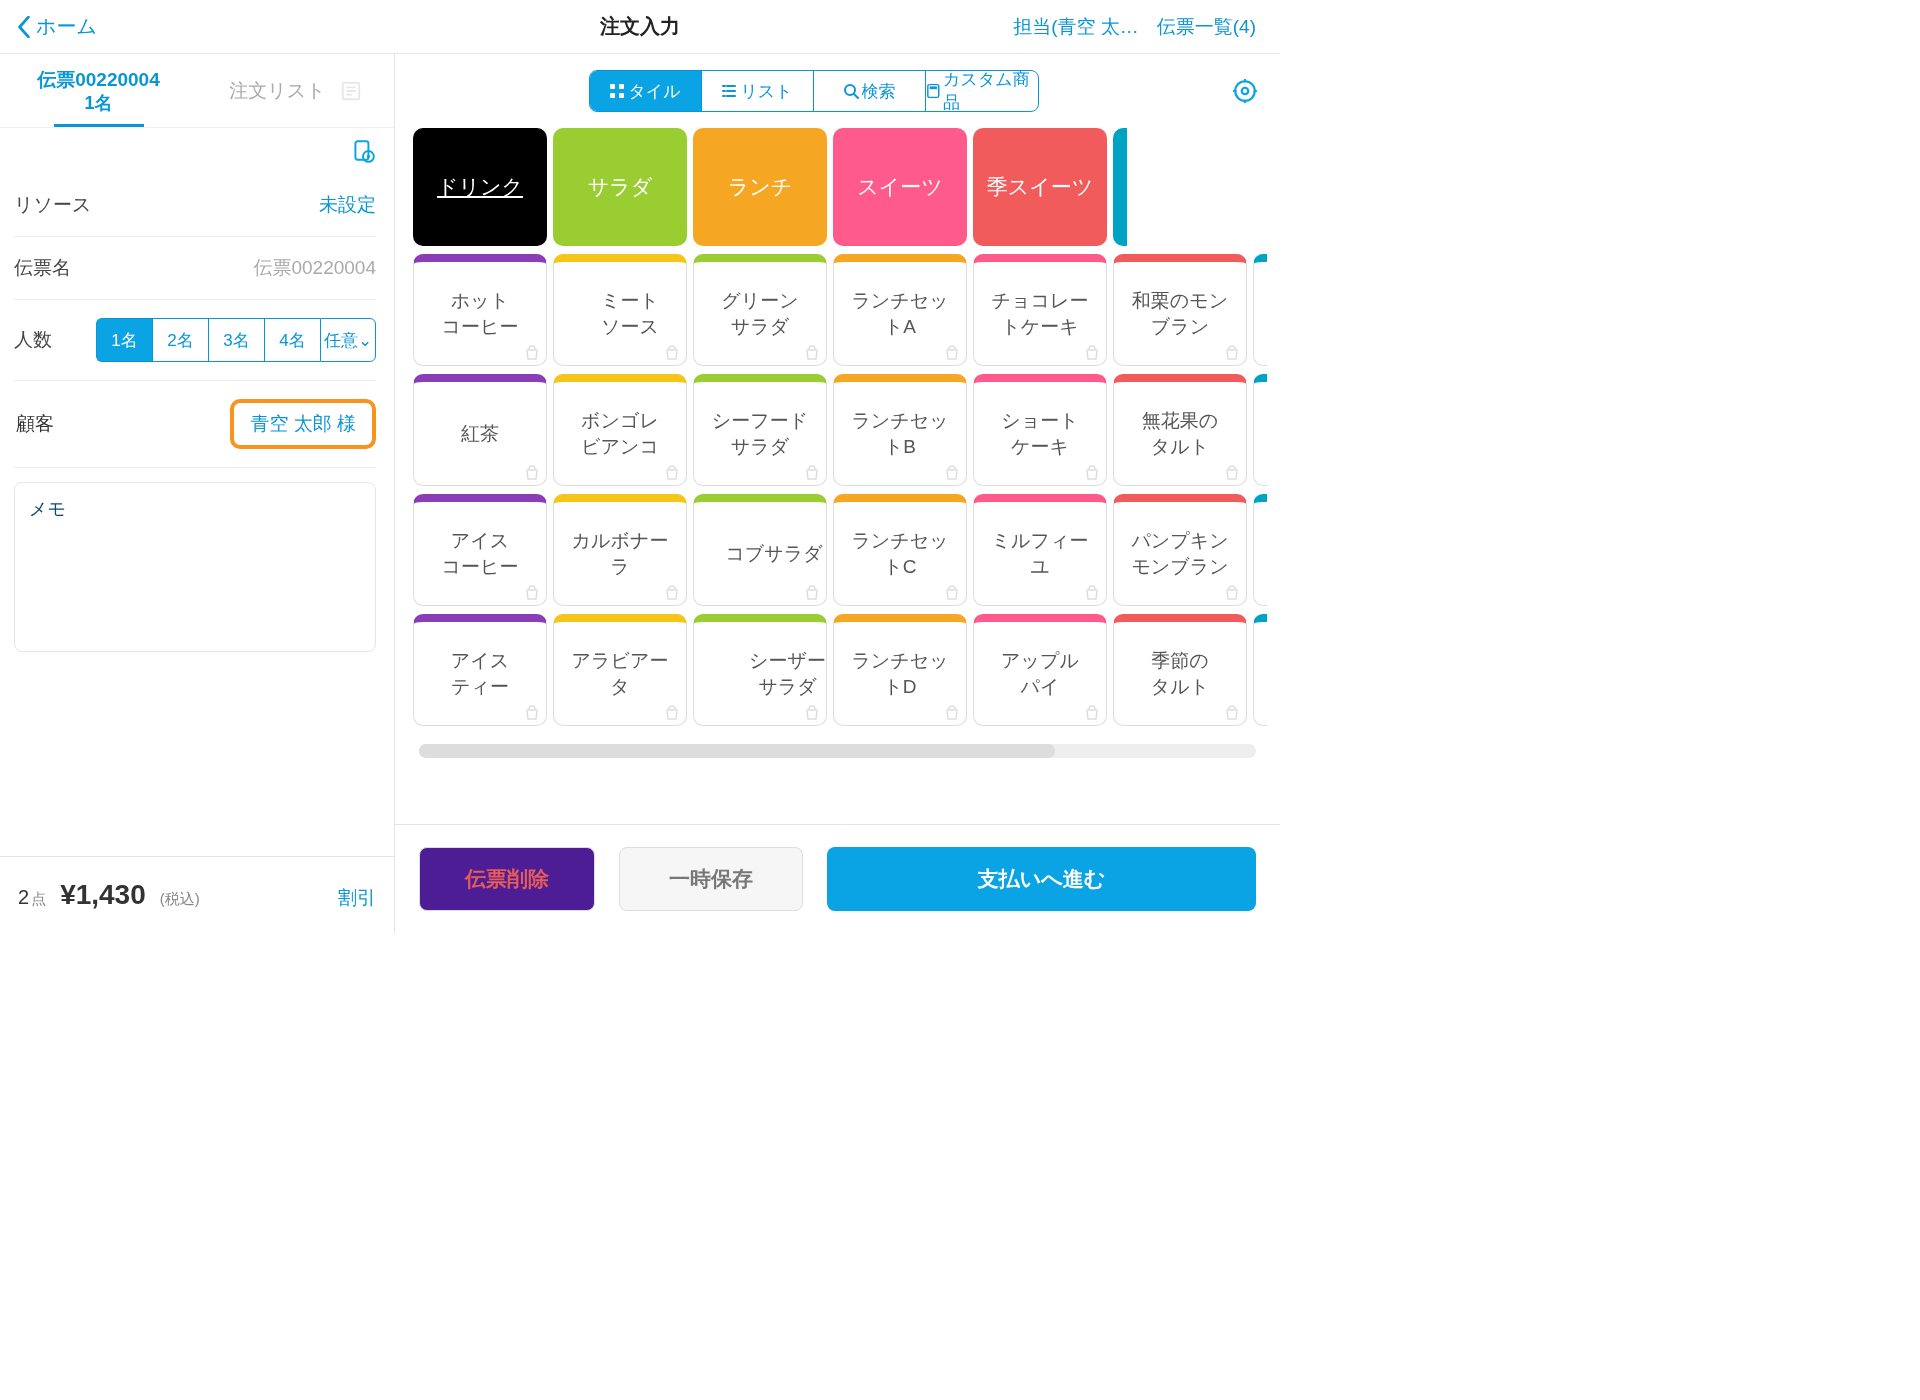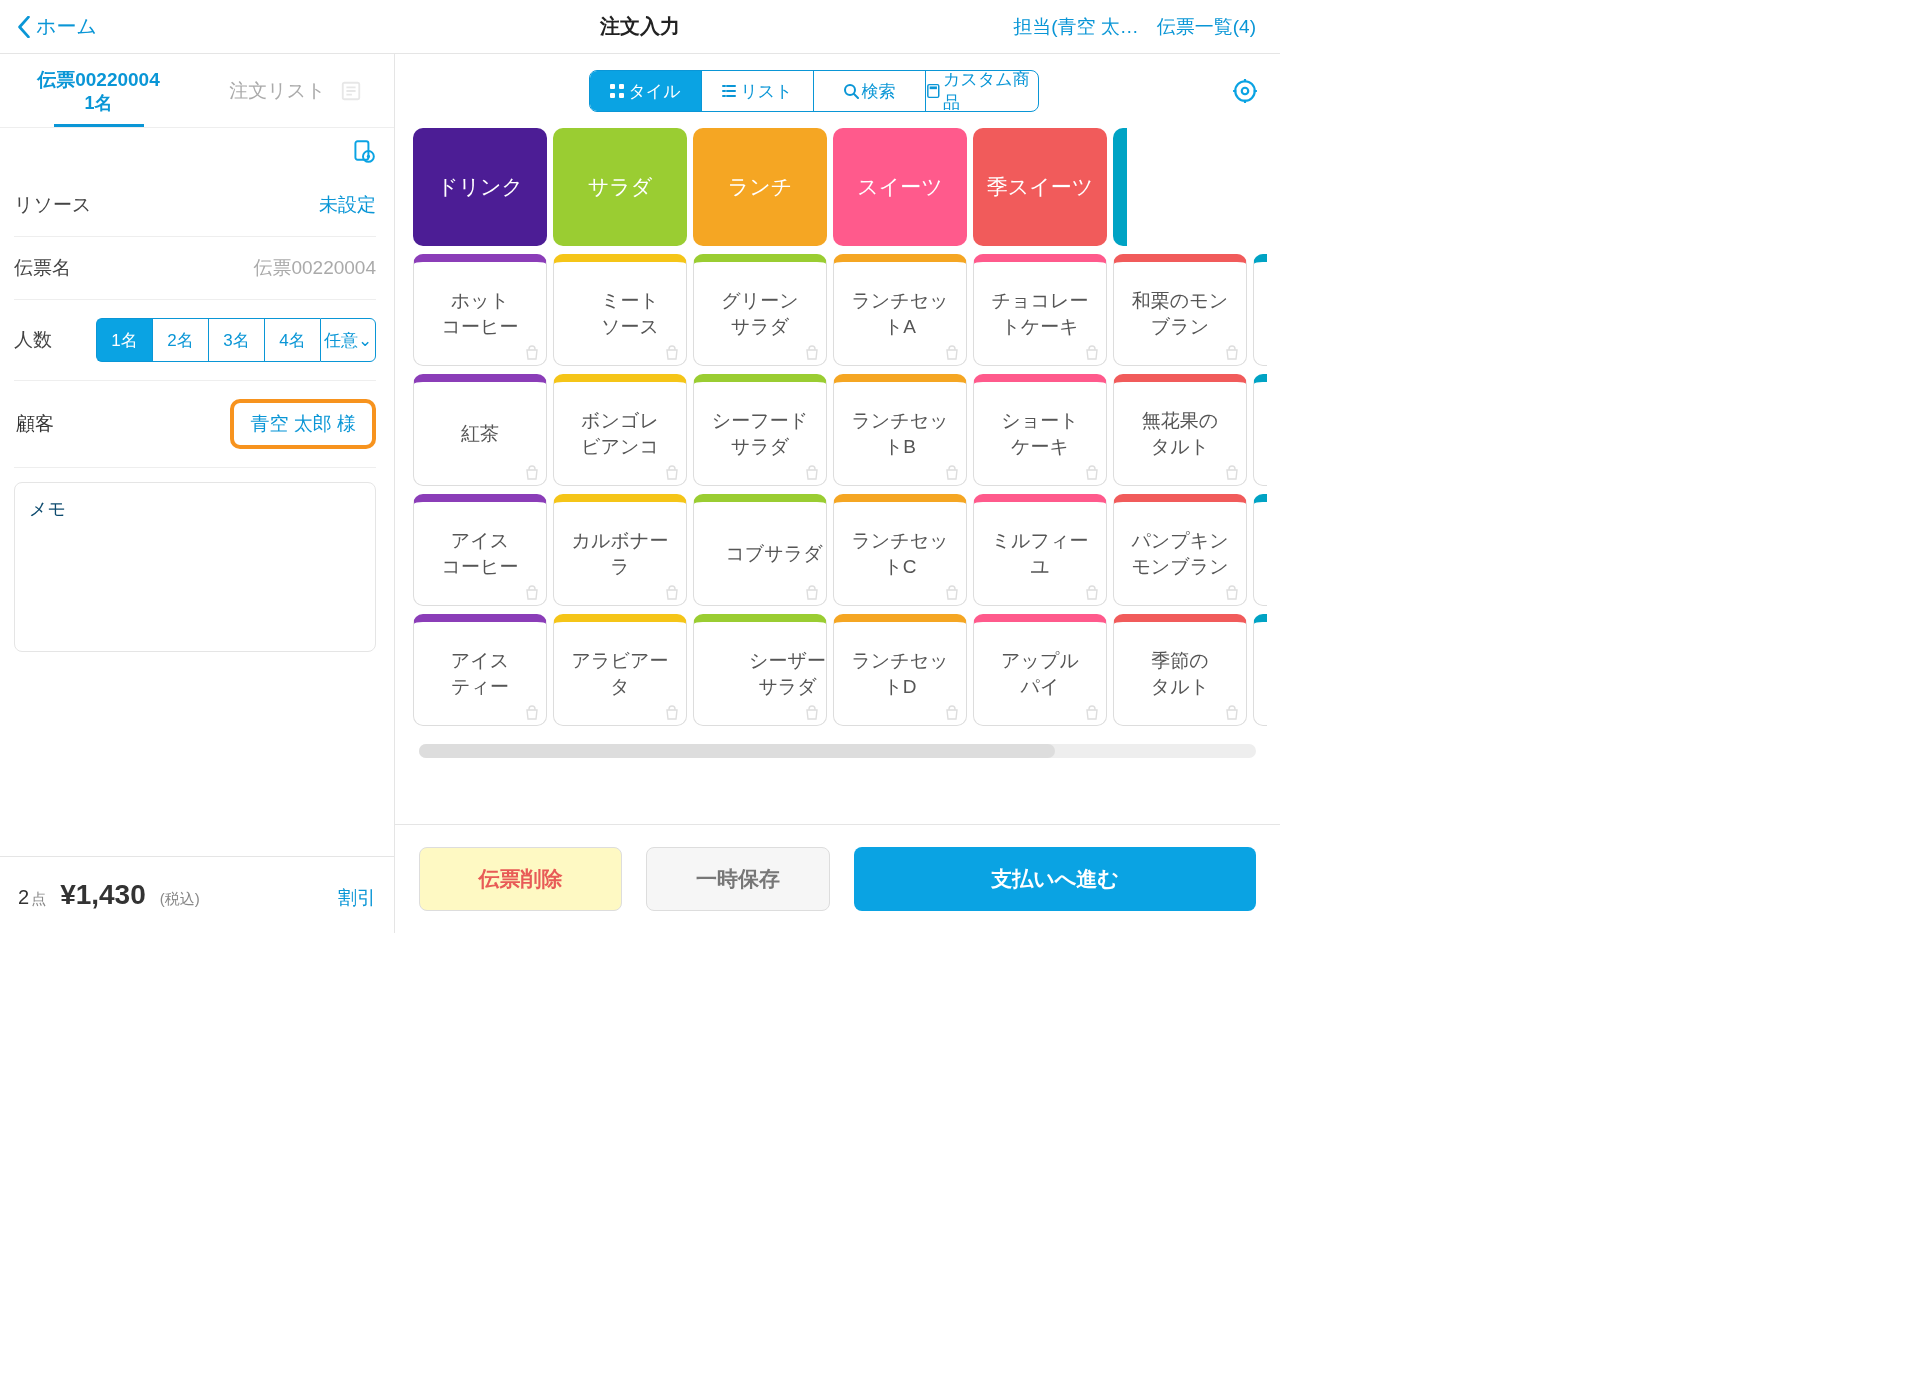--- a/index.html
+++ b/index.html
@@ -51,21 +51,21 @@
   .cat.edge{width:14px;border-radius:10px 0 0 10px}
   .items{display:flex;gap:6px;margin-top:8px}
   .col{display:flex;flex-direction:column;gap:8px}
   .item{width:134px;height:112px;border-radius:10px;display:flex;align-items:center;justify-content:center;text-align:center;font-size:19px;color:#555;border-top:8px solid;border-left:1px solid #ddd;border-right:1px solid #ddd;border-bottom:1px solid #ddd;position:relative;cursor:pointer;background:#fff;line-height:1.35}
   .item.edge{width:14px;border-right:none;border-radius:10px 0 0 10px}
   .bag{position:absolute;right:6px;bottom:4px;width:16px;height:16px;opacity:.28}
   .hscroll{height:14px;background:#eee;border-radius:10px;margin:18px 24px 0 6px;position:relative}
   .hthumb{position:absolute;left:0;top:0;bottom:0;width:76%;background:#ddd;border-radius:10px}
   .footer{display:flex;gap:24px;padding:22px 24px;border-top:1px solid #e5e5e5}
   .btn{flex:0 0 auto;height:64px;border-radius:8px;display:flex;align-items:center;justify-content:center;font-size:21px;font-weight:600;cursor:pointer}
-  .btn-del{width:203px;border:1px solid #ddd;color:#e85b57;background:#fef9c3}
+  .btn-del{width:176px;border:1px solid #ddd;color:#e85b57;background:#4c1d95}
   .btn-save{width:184px;border:1px solid #ddd;color:#777;background:#f6f6f6}
   .btn-pay{flex:1;background:#0aa3e3;color:#fff}
   svg{display:block}
 </style>
 </head>
 <body>
 
 <div class="topbar">
   <div class="back">
     <svg viewBox="0 0 12 20">
@@ -169,21 +169,21 @@
         </div>
       </div>
       <svg class="gear" viewBox="0 0 24 24">
           <circle cx="12" cy="12" r="9" fill="none" stroke="currentColor" stroke-width="2"></circle>
           <circle cx="12" cy="12" r="3" fill="none" stroke="currentColor" stroke-width="2"></circle>
           <path d="M12 1v3M12 20v3M1 12h3M20 12h3" stroke="currentColor" stroke-width="2"></path>
         </svg>
     </div>
     <div class="grid-area">
       <div class="cats" id="cats">
-          <div class="cat" style="background: #4c1d95;">ドリンク</div>
+          <div class="cat" style="background: #000000; text-decoration: underline;">ドリンク</div>
           <div class="cat" style="background: rgb(154, 205, 50);">サラダ</div>
           <div class="cat" style="background: rgb(245, 166, 35);">ランチ</div>
           <div class="cat" style="background: rgb(255, 90, 140);">スイーツ</div>
           <div class="cat" style="background: rgb(241, 91, 91);">季スイーツ</div>
           <div class="cat edge" style="background: rgb(0, 163, 196);"></div>
         </div>
       <div class="items" id="items">
           <div class="col">
             <div class="item" style="border-top-color: rgb(139, 61, 184);">
               <span>ホット<br>コーヒー</span>

